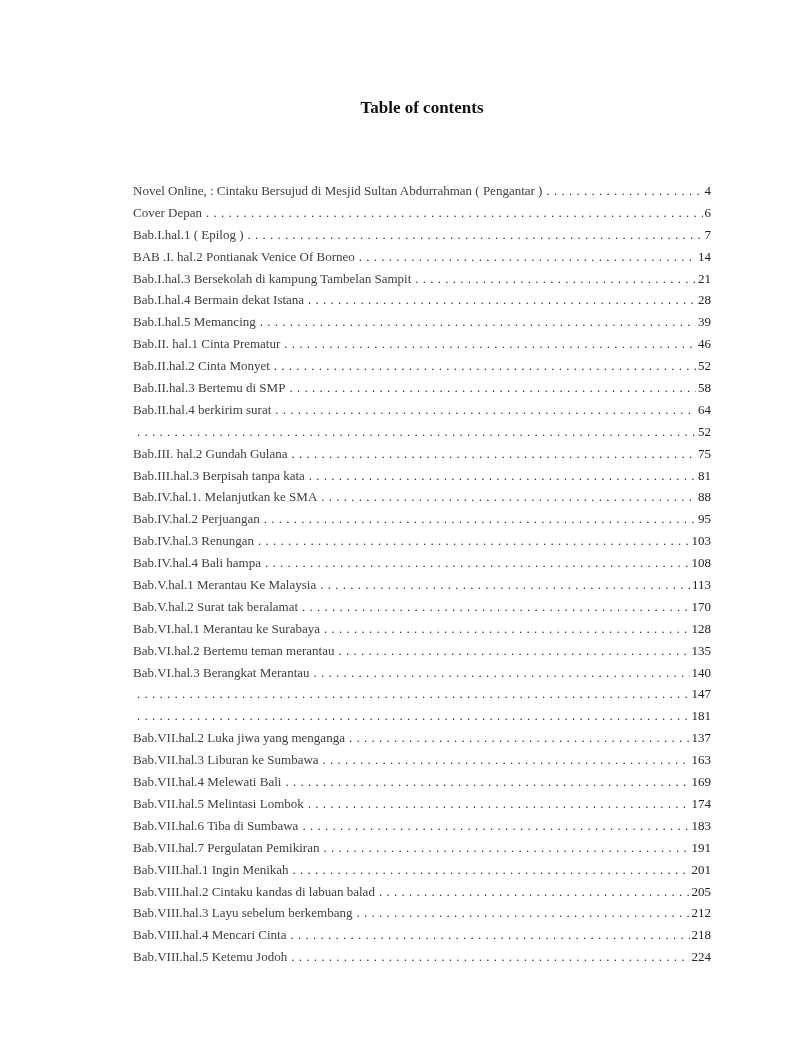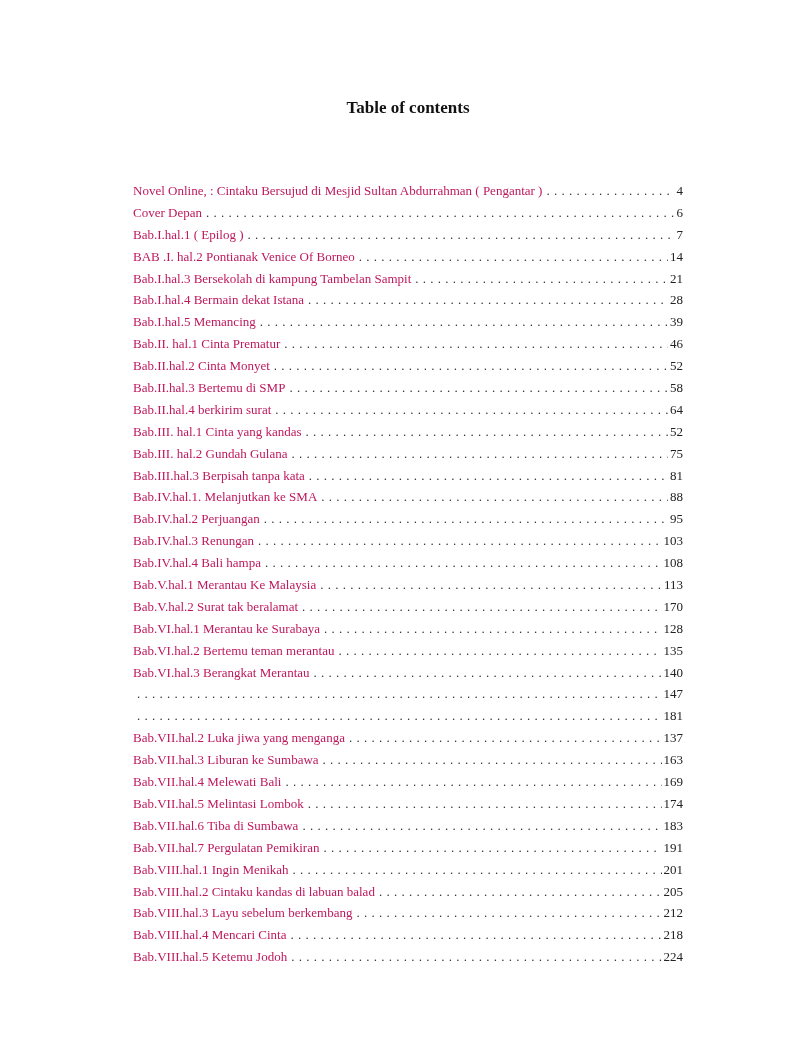--- a/index.html
+++ b/index.html
@@ -6,21 +6,21 @@
     margin: 0;
     padding: 0;
     background: #ffffff;
   }
   .page {
     position: relative;
     width: 795px;
     height: 1063px;
     background: #ffffff;
     box-sizing: border-box;
-    padding: 96px 112px 0 133px;
+    padding: 96px 84px 0 133px;
     font-family: "Liberation Serif", "DejaVu Serif", serif;
     color: #222222;
     overflow: hidden;
   }
   .doc-title {
     text-align: center;
     font-weight: bold;
     font-size: 17px;
     line-height: 24px;
     color: #111111;
@@ -33,21 +33,21 @@
     display: flex;
     align-items: baseline;
     font-size: 13px;
     line-height: 21.9px;
     height: 21.9px;
     white-space: nowrap;
   }
   .toc-label {
     white-space: nowrap;
     flex: 0 0 auto;
-    color: #be185d;
+    color: #404040;
   }
   .toc-dots {
     flex: 1 1 auto;
     overflow: hidden;
     white-space: nowrap;
     margin: 0 2px 0 4px;
     color: #333333;
     letter-spacing: 0.5px;
   }
   .toc-page {
@@ -111,21 +111,20 @@
         <span class="toc-label">Bab.II.hal.3 Bertemu di SMP</span>
         <span class="toc-dots"> . . . . . . . . . . . . . . . . . . . . . . . . . . . . . . . . . . . . . . . . . . . . . . . . . . . . . . . . . . . . . . . . . . . . . . . . . . . . . . . . . . . . . . . . . . . . . . . . . . . . . . . . . . . . . . . . . . . . . . . . . . . . . . . . . . . . . . . . . . . . . . . . . . . . . . . . . . . . . . . .</span>
         <span class="toc-page">58</span>
       </div>
       <div class="toc-row">
         <span class="toc-label">Bab.II.hal.4 berkirim surat</span>
         <span class="toc-dots"> . . . . . . . . . . . . . . . . . . . . . . . . . . . . . . . . . . . . . . . . . . . . . . . . . . . . . . . . . . . . . . . . . . . . . . . . . . . . . . . . . . . . . . . . . . . . . . . . . . . . . . . . . . . . . . . . . . . . . . . . . . . . . . . . . . . . . . . . . . . . . . . . . . . . . . . . . . . . . . . .</span>
         <span class="toc-page">64</span>
       </div>
       <div class="toc-row">
-        <span class="toc-label">Bab.III. hal.1 Cinta yang kandas</span>
         <span class="toc-dots"> . . . . . . . . . . . . . . . . . . . . . . . . . . . . . . . . . . . . . . . . . . . . . . . . . . . . . . . . . . . . . . . . . . . . . . . . . . . . . . . . . . . . . . . . . . . . . . . . . . . . . . . . . . . . . . . . . . . . . . . . . . . . . . . . . . . . . . . . . . . . . . . . . . . . . . . . . . . . . . . .</span>
         <span class="toc-page">52</span>
       </div>
       <div class="toc-row">
         <span class="toc-label">Bab.III. hal.2 Gundah Gulana</span>
         <span class="toc-dots"> . . . . . . . . . . . . . . . . . . . . . . . . . . . . . . . . . . . . . . . . . . . . . . . . . . . . . . . . . . . . . . . . . . . . . . . . . . . . . . . . . . . . . . . . . . . . . . . . . . . . . . . . . . . . . . . . . . . . . . . . . . . . . . . . . . . . . . . . . . . . . . . . . . . . . . . . . . . . . . . .</span>
         <span class="toc-page">75</span>
       </div>
       <div class="toc-row">
         <span class="toc-label">Bab.III.hal.3 Berpisah tanpa kata</span>

